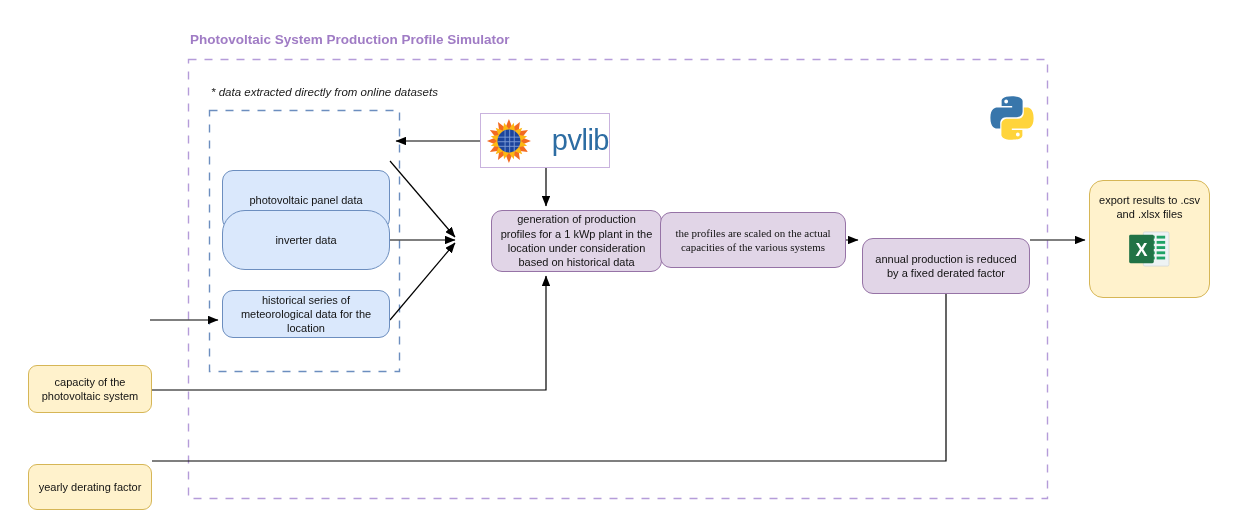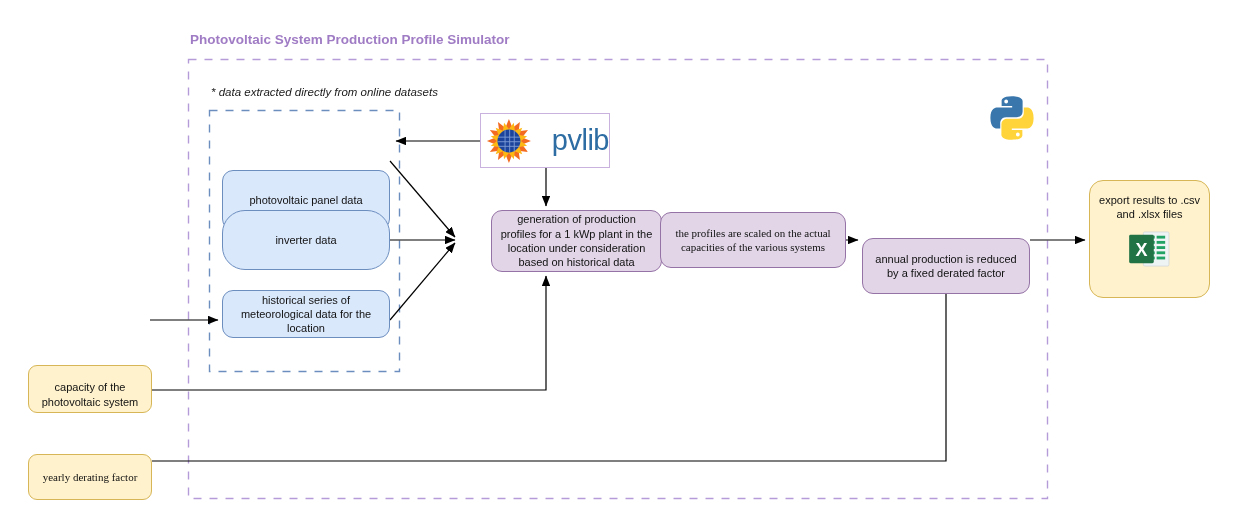--- a/index.html
+++ b/index.html
@@ -35,22 +35,22 @@
   }
   .python-logo{position:absolute;left:988px;top:94px;width:48px;height:48px;}
   
   .n-panel{left:222px;top:130px;width:168px;height:60px;margin-top:40px;}
   .n-inverter{left:222px;top:210px;width:168px;height:60px;border-radius:23px;}
   .n-weather{left:222px;top:290px;width:168px;height:48px;}
   .n-generate{left:459px;top:210px;width:171px;height:62px;margin-left:32px;}
   .n-scale{left:660px;top:212px;width:186px;height:56px;font-family:Liberation Serif, serif;}
   .n-derate{left:862px;top:212px;width:168px;height:56px;margin-top:26px;}
   .n-location{left:30px;top:303px;width:120px;height:32px;}
-  .n-capacity{left:28px;top:365px;width:124px;height:48px;align-items:flex-end;}
-  .n-yearly{left:28px;top:454px;width:124px;height:46px;font-family:Liberation Serif, serif;}
+  .n-capacity{left:28px;top:365px;width:124px;height:48px;}
+  .n-yearly{left:28px;top:464px;width:124px;height:46px;}
   .n-export{
     left:1089px;top:180px;width:121px;height:118px;border-radius:14px;
     flex-direction:column;justify-content:flex-start;padding-top:12px;gap:9px;
   }
 </style>
 </head>
 <body>
 
 <div class="canvas">
 

